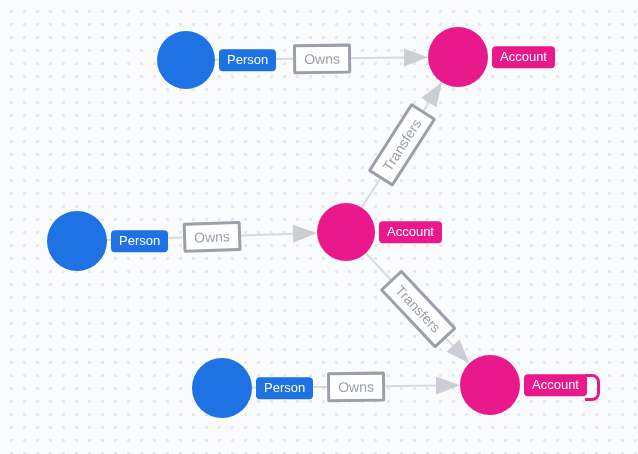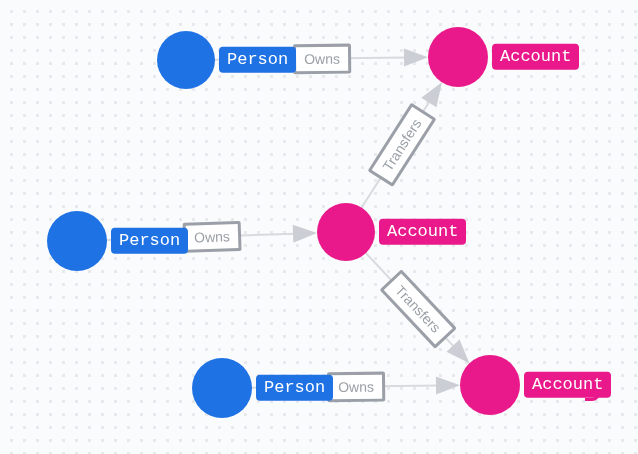--- a/index.html
+++ b/index.html
@@ -48,26 +48,25 @@
     left: 0; top: 0;
     width: 100%; height: 100%;
     border-radius: 50%;
   }
   .node .caption {
     position: absolute;
     left: calc(100% + 4px);
     top: 50%;
     transform: translateY(-50%);
     color: var(--caption-text, #ffffff);
-    font-size: 17px;
+    font-size: 13px;
     line-height: 1.2;
     padding: 3px 8px;
     border-radius: 4px;
     white-space: nowrap;
-    font-family: Liberation Mono, monospace;
   }
   .caption-echo {
     position: absolute;
     left: 585px;
     top: 374px;
     width: 12px;
     height: 21px;
     border: 3px solid var(--account-color, #e9198b);
     border-left: none;
     border-radius: 0 8px 8px 0;

